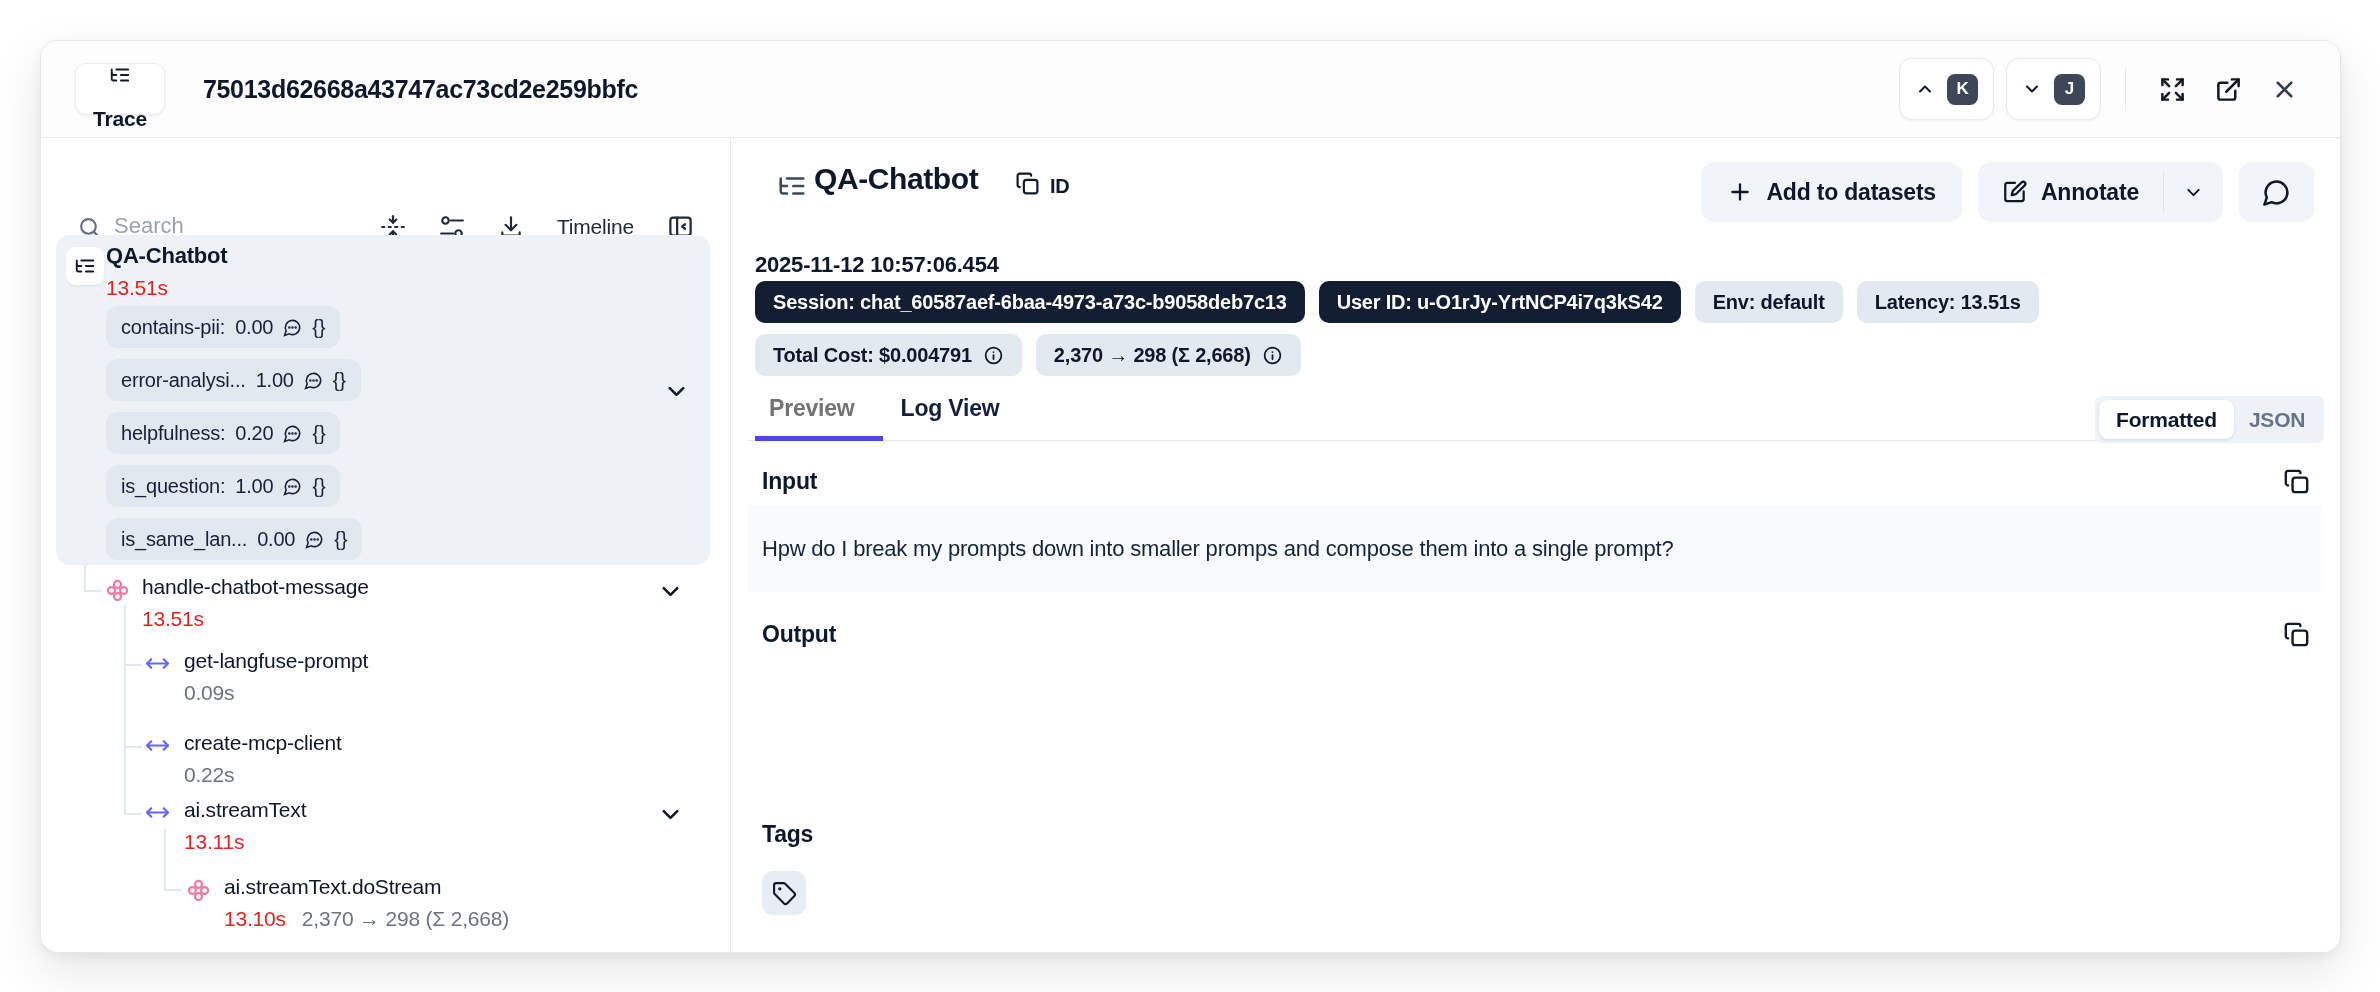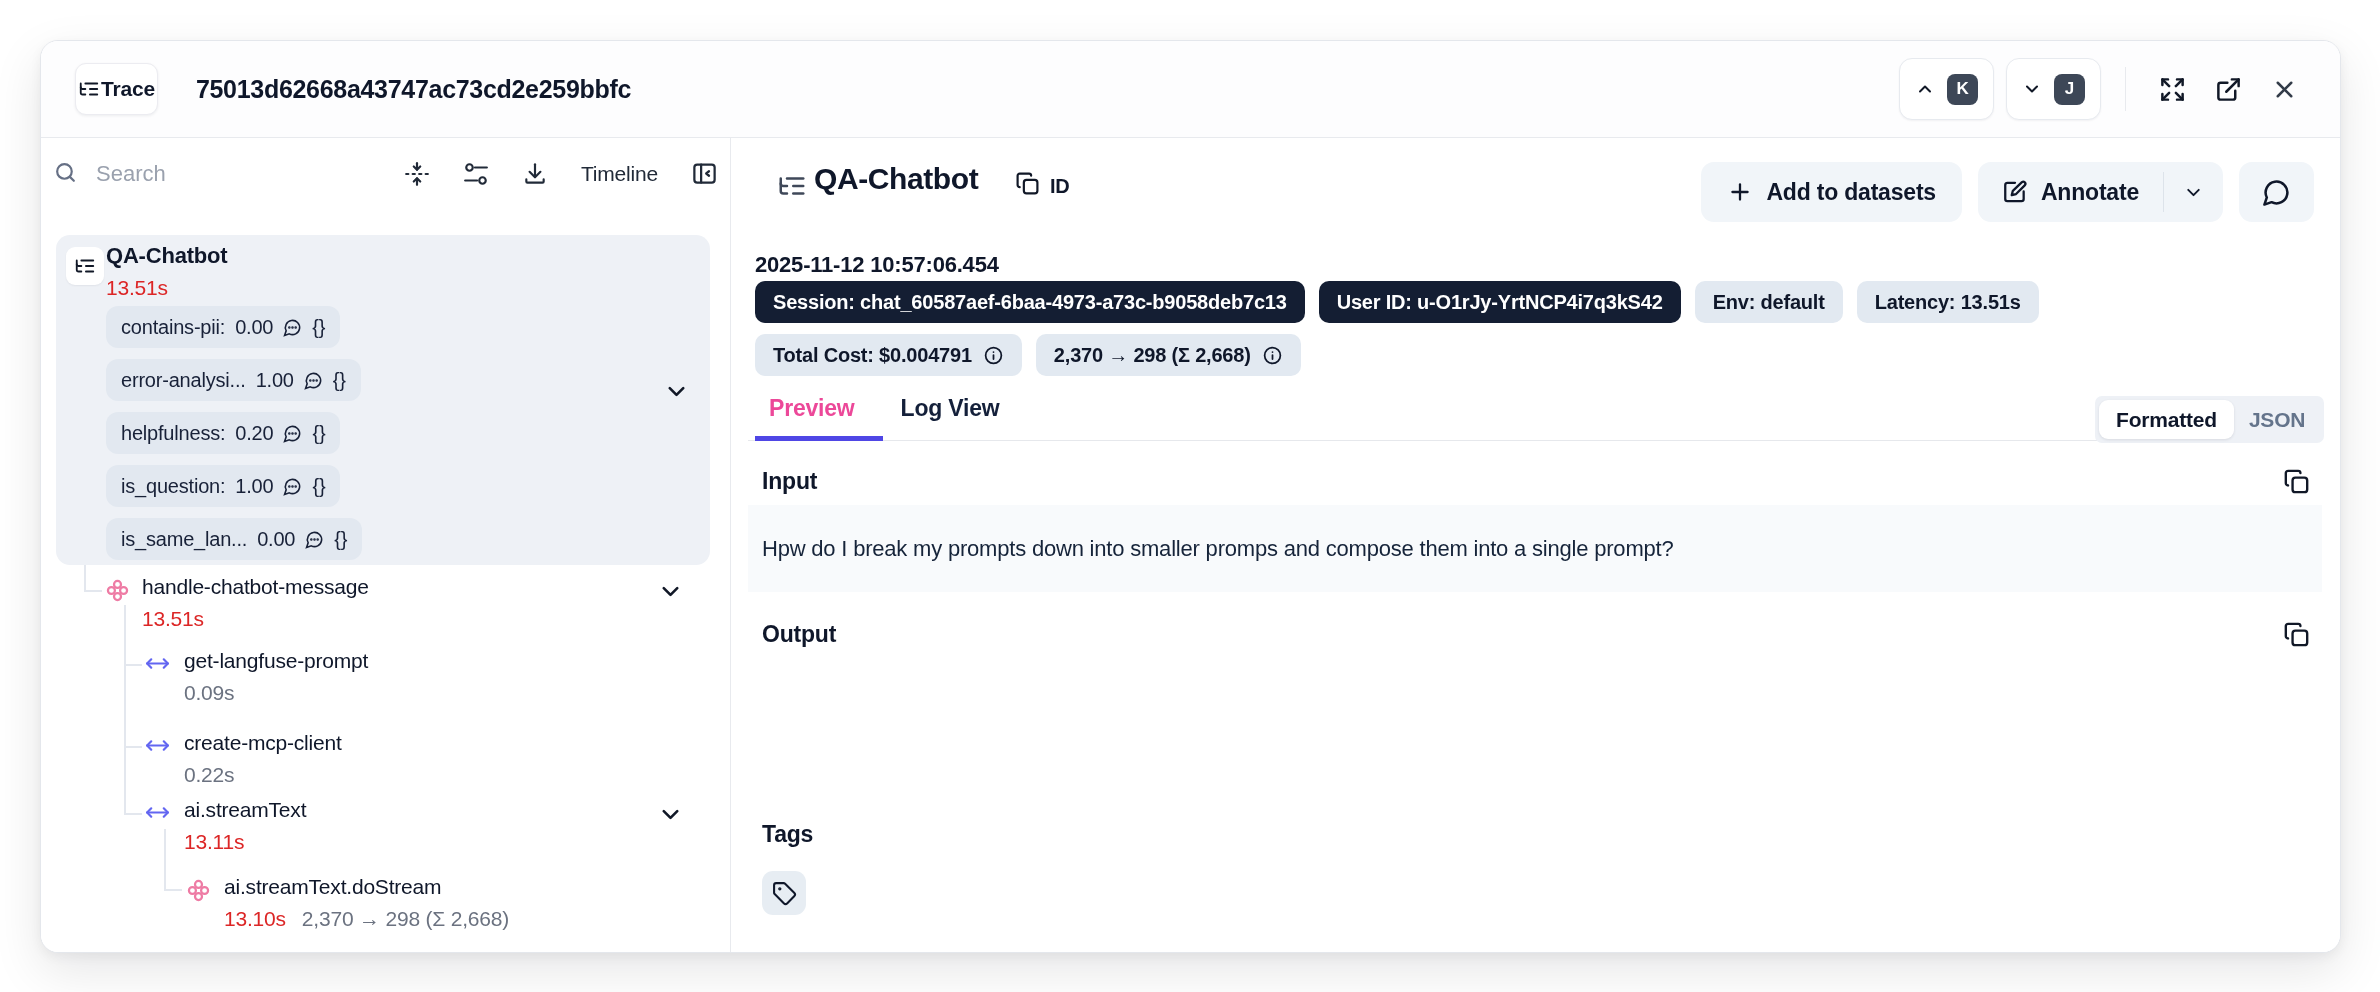--- a/index.html
+++ b/index.html
@@ -7,36 +7,36 @@
        font-family:"Liberation Sans","DejaVu Sans",sans-serif;color:#0f172a;
        -webkit-font-smoothing:antialiased;letter-spacing:-0.2px;}
   .window{position:absolute;left:40px;top:40px;width:2299px;height:911px;background:#fff;
           border:1px solid #e4e7ec;border-radius:18px;box-shadow:0 18px 50px rgba(2,6,23,.10),0 4px 12px rgba(2,6,23,.05);
           overflow:hidden;display:flex;flex-direction:column;}
   .abs{position:absolute;}
   .row{display:flex;align-items:center;}
   svg{display:block;}
   
   .topbar{height:96px;flex:0 0 96px;display:flex;align-items:center;padding:0 34px;border-bottom:1px solid #e8eaee;background:#fdfdfe;}
-  .trace-chip{display:inline-flex;align-items:center;gap:1px;height:50px;padding:0 2px;background:#fff;
-              border:1px solid #ececf1;border-radius:11px;box-shadow:0 1px 3px rgba(16,24,40,.07);font-size:21px;font-weight:700;}
+  .trace-chip{display:inline-flex;align-items:center;gap:21px;height:50px;padding:0 17px;background:#fff;
+              border:1px solid #ececf1;border-radius:11px;box-shadow:0 1px 3px rgba(16,24,40,.07);font-size:21px;font-weight:700;flex-direction:column;}
   .trace-id{margin-left:38px;font-size:25px;font-weight:700;letter-spacing:-0.3px;}
   .top-right{margin-left:auto;display:flex;align-items:center;gap:12px;}
   .navbtn{display:inline-flex;align-items:center;gap:12px;height:60px;padding:0 15px;background:#fff;
           border:1px solid #e7eaef;border-radius:13px;box-shadow:0 1px 2px rgba(16,24,40,.05);cursor:pointer;}
   .keycap{width:31px;height:31px;border-radius:8px;background:#3d4757;color:#fff;font-size:17px;font-weight:700;
           display:flex;align-items:center;justify-content:center;}
   .vdiv{width:1px;height:44px;background:#e8eaee;margin:0 12px;}
   .iconbtn{width:44px;height:44px;display:flex;align-items:center;justify-content:center;border-radius:9px;cursor:pointer;color:#1c2433;}
   
   .content{flex:1;display:flex;min-height:0;}
   .sidebar{width:689px;flex:0 0 689px;border-right:1px solid #e8eaee;position:relative;background:#fff;}
   .main{flex:1;position:relative;background:#fff;}
   
-  .side-toolbar{position:absolute;left:0;top:22px;width:100%;height:80px;display:flex;align-items:flex-start;padding:0 12px;box-sizing:border-box;gap:16px;}
+  .side-toolbar{position:absolute;left:0;top:22px;width:100%;height:80px;display:flex;align-items:flex-end;padding:0 36px;box-sizing:border-box;gap:10px;}
   .search-input{border:none;outline:none;background:transparent;font-size:22px;color:#0f172a;width:190px;font-family:inherit;}
   .search-input::placeholder{color:#9aa1ae;}
   .side-tools{margin-left:auto;display:flex;align-items:center;gap:33px;color:#212a38;}
   .timeline-label{font-size:21px;font-weight:500;cursor:pointer;}
   .tree-block{position:absolute;left:15px;top:97px;width:654px;height:330px;background:#eef1f6;border-radius:14px;}
   .tree-chip{position:absolute;left:10px;top:12px;width:38px;height:38px;background:#fff;border-radius:9px;
              display:flex;align-items:center;justify-content:center;box-shadow:0 1px 2px rgba(16,24,40,.06);}
   .root-name{position:absolute;left:50px;top:8px;font-size:22px;font-weight:600;}
   .dur{font-size:21px;font-weight:500;}
   .dur.red{color:#dc2626;}
@@ -57,21 +57,21 @@
   .act-main{display:inline-flex;align-items:center;gap:13px;padding:0 24px;font-size:23px;font-weight:600;cursor:pointer;}
   .act-divider{width:1px;background:#dde3ea;margin:10px 0;}
   .act-caret{display:inline-flex;align-items:center;padding:0 19px;cursor:pointer;}
   .bubblebtn{width:75px;height:60px;background:#f1f5f9;border-radius:13px;display:flex;align-items:center;justify-content:center;cursor:pointer;}
   .timestamp{font-size:22px;font-weight:600;}
   .badges{display:flex;align-items:center;gap:14px;}
   .badge-dark{display:inline-flex;align-items:center;height:42px;padding:0 18px;background:#141e33;color:#fff;
               border-radius:10px;font-size:20px;font-weight:700;white-space:nowrap;}
   .badge-light{display:inline-flex;align-items:center;gap:11px;height:42px;padding:0 18px;background:#e2e9f1;color:#0f172a;
                border-radius:10px;font-size:20px;font-weight:700;white-space:nowrap;}
-  .tab{font-size:23px;font-weight:600;color:#ec4899;cursor:pointer;}
+  .tab{font-size:23px;font-weight:600;color:#737373;cursor:pointer;}
   .tab.inactive{color:#14203a;}
   .tab-underline{position:absolute;background:#4f46e5;height:5px;}
   .seg{position:absolute;display:flex;align-items:center;height:47px;background:#eef1f6;border-radius:7px;padding:0 4px;box-sizing:border-box;}
   .seg-on{display:flex;align-items:center;height:39px;padding:0 17px;background:#fff;border-radius:9px;
           box-shadow:0 1px 3px rgba(16,24,40,.10);font-size:21px;font-weight:700;cursor:pointer;}
   .seg-off{display:flex;align-items:center;height:39px;padding:0 15px;font-size:21px;font-weight:600;color:#64748b;cursor:pointer;text-align:right;}
   .sec-head{font-size:23px;font-weight:700;}
   .body-box{box-sizing:border-box;font-size:22px;color:#16243a;}
   .input-box{background:#f8fafc;display:flex;align-items:center;padding:0 14px;}
   .output-box{background:#e8f7ee;padding:31px 14px 0;line-height:40px;}

